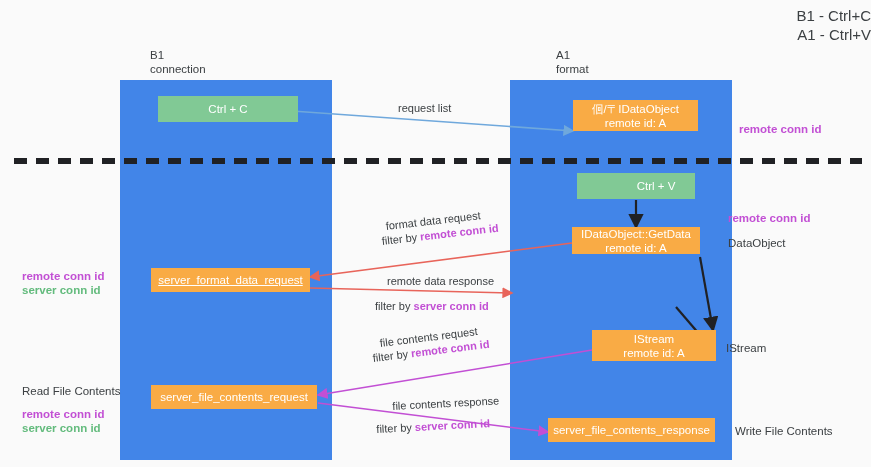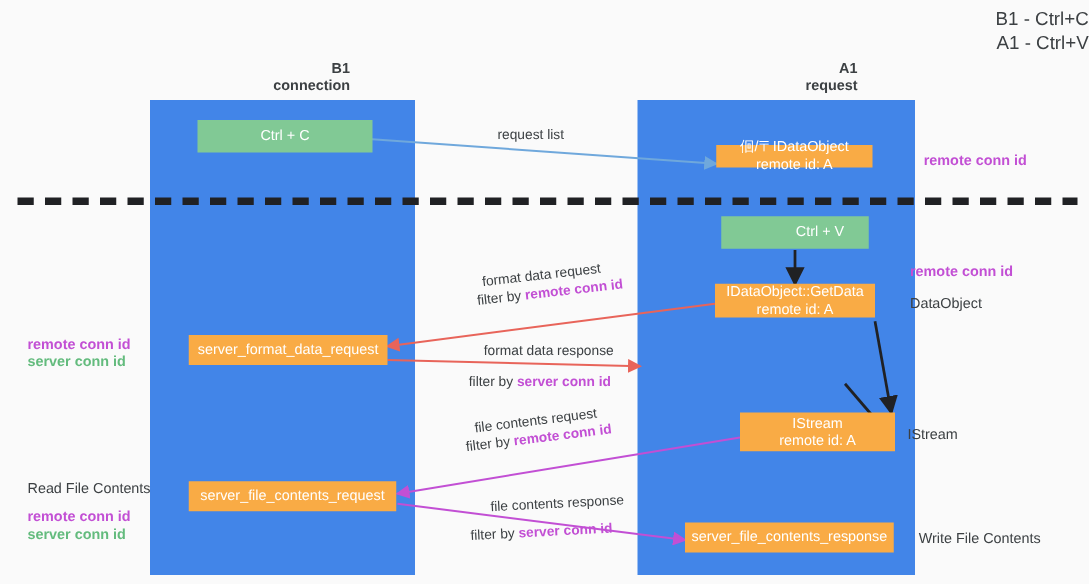--- a/index.html
+++ b/index.html
@@ -15,22 +15,22 @@
 
   
   .title{
     position:absolute;left:0;top:6px;width:871px;
     text-align:right;font-size:15px;line-height:19px;color:#3c4043;
     white-space:pre-line;
   }
 
   
   .col-head{
-    position:absolute;text-align:right;font-size:11.5px;line-height:14px;
-    color:#3c4043;white-space:pre-line;font-weight:bold;
+    position:absolute;text-align:left;font-size:11.5px;line-height:14px;
+    color:#3c4043;white-space:pre-line;
   }
 
   
   .lane{position:absolute;background:#4285e8;}
 
   
   .box{
     position:absolute;box-sizing:border-box;
     display:flex;align-items:center;justify-content:center;
     text-align:center;color:#ffffff;font-size:11.5px;line-height:14px;
@@ -57,21 +57,21 @@
 <body>
 
 <div id="stage">
 
   <div class="title">B1 - Ctrl+C
 A1 - Ctrl+V</div>
 
   <div class="col-head" style="left:150px;top:48px;width:130px;">B1
 connection</div>
   <div class="col-head" style="left:556px;top:48px;width:130px;">A1
-request</div>
+format</div>
 
   <div class="lane" style="left:120px;top:80px;width:212px;height:380px;"></div>
   <div class="lane" style="left:510px;top:80px;width:222px;height:380px;"></div>
 
   <svg class="overlay">
     <defs>
       <marker id="ah-blue" markerWidth="7" markerHeight="7" refX="6" refY="3.5" orient="auto" markerUnits="strokeWidth">
         <path d="M0,0 L7,3.5 L0,7 z" fill="#6fa8dc"></path>
       </marker>
       <marker id="ah-red" markerWidth="7" markerHeight="7" refX="6" refY="3.5" orient="auto" markerUnits="strokeWidth">
@@ -99,29 +99,29 @@
 
     <line x1="676" y1="307" x2="700" y2="335" stroke="#202124" stroke-width="2.2"></line>
 
     <line x1="592" y1="350" x2="318" y2="395" stroke="#c24fd4" stroke-width="1.6" marker-end="url(#ah-mag)"></line>
 
     <line x1="318" y1="403" x2="548" y2="432" stroke="#c24fd4" stroke-width="1.6" marker-end="url(#ah-mag)"></line>
   </svg>
 
   <div class="box green" style="left:158px;top:96px;width:140px;height:26px;">Ctrl + C</div>
 
-  <div class="box orange" style="left:573px;top:116px;width:125px;height:18px;">佪/〒IDataObject
+  <div class="box orange" style="left:573px;top:100px;width:125px;height:31px;">佪/〒IDataObject
 remote id: A</div>
 
   <div class="box green" style="left:577px;top:173px;width:118px;height:26px;padding-left:44px;">Ctrl + V</div>
 
   <div class="box orange" style="left:572px;top:227px;width:128px;height:27px;">IDataObject::GetData
 remote id: A</div>
 
-  <div class="box orange" style="left:151px;top:268px;width:159px;height:24px;">server_format_data_request</div>
+  <div class="box orange" style="left:151px;top:268px;width:159px;height:24px;text-decoration:underline;">server_format_data_request</div>
 
 
   <div class="box orange" style="left:592px;top:330px;width:124px;height:31px;">IStream
 remote id: A</div>
 
   <div class="box orange" style="left:151px;top:385px;width:166px;height:24px;">server_file_contents_request</div>
 
   <div class="box orange" style="left:548px;top:418px;width:167px;height:24px;">server_file_contents_response</div>
 
   <div class="mid" style="left:398px;top:101px;">
@@ -129,21 +129,21 @@
   </div>
 
   <div class="mid" style="left:385px;top:219px;transform:rotate(-6.5deg);transform-origin:left top;">
     <span>format data request</span>
   </div>
   <div class="mid" style="left:381px;top:234px;transform:rotate(-6.5deg);transform-origin:left top;">
     <span>filter by </span><b class="m">remote conn id</b>
   </div>
 
   <div class="mid" style="left:387px;top:274px;">
-    <span>format data response</span>
+    <span>remote data response</span>
   </div>
   <div class="mid" style="left:375px;top:299px;">
     <span>filter by </span><b class="m">server conn id</b>
   </div>
 
   <div class="mid" style="left:379px;top:336px;transform:rotate(-7deg);transform-origin:left top;">
     <span>file contents request</span>
   </div>
   <div class="mid" style="left:372px;top:351px;transform:rotate(-7deg);transform-origin:left top;">
     <span>filter by </span><b class="m">remote conn id</b>

